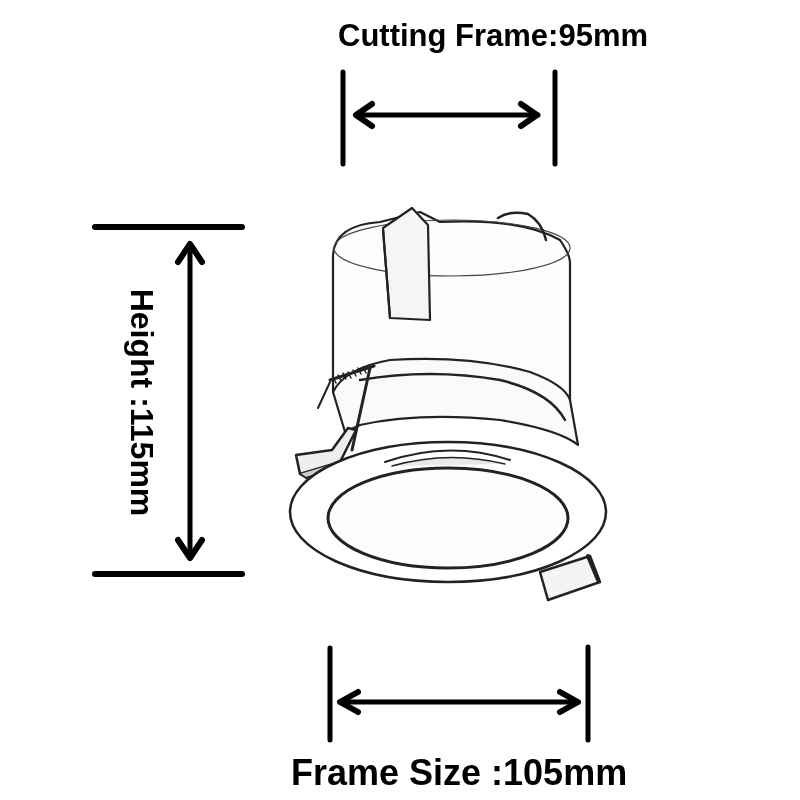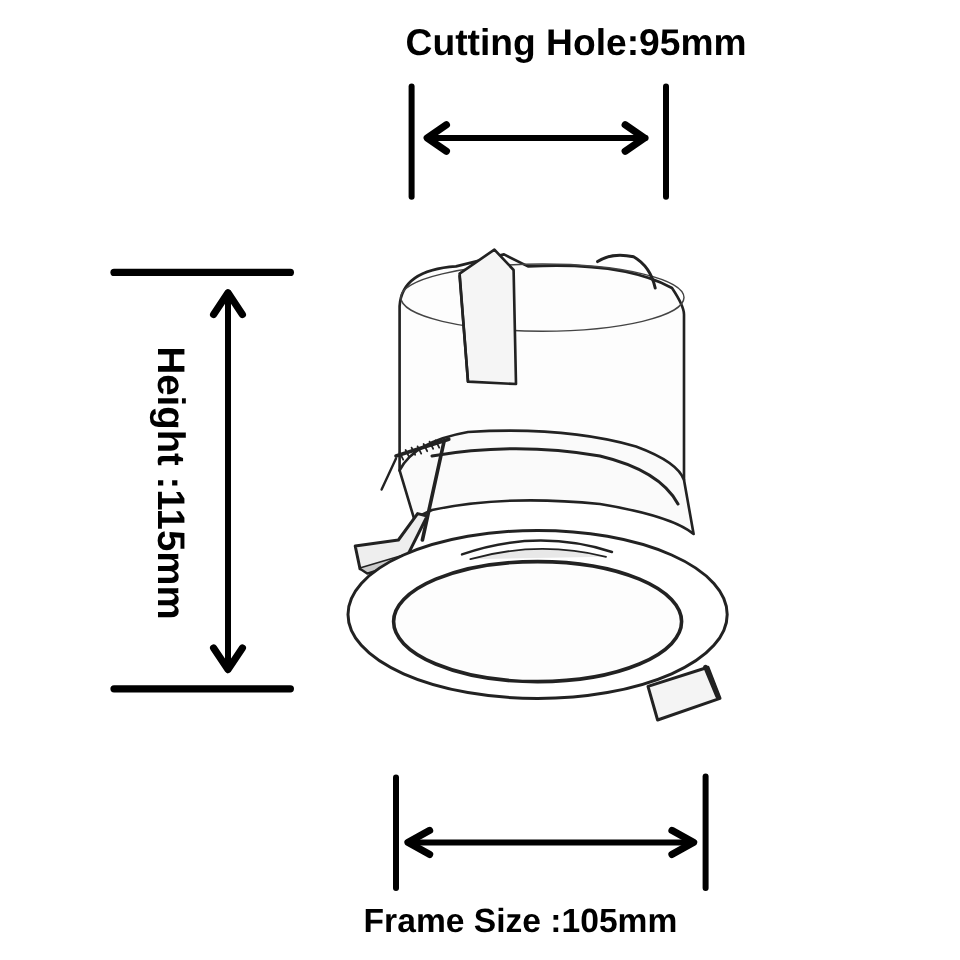--- a/index.html
+++ b/index.html
@@ -1,20 +1,20 @@
 <!DOCTYPE html>
 <html><head>
 <meta charset="utf-8">
 <style>
   html, body { margin:0; padding:0; background:#ffffff; }
   body { width:800px; height:800px; position:relative; overflow:hidden;
          font-family:"Liberation Sans", sans-serif; }
   .label { position:absolute; font-weight:bold; color:#000; white-space:nowrap; }
   #top-label { left:338px; top:18px; font-size:31px; }
-  #bottom-label { left:291px; top:752px; font-size:28px;margin-left:12px; }
+  #bottom-label { left:291px; top:752px; font-size:36px; }
   #height-label { left:150px; top:400px; font-size:32px;
                   transform-origin:center center; }
   svg { position:absolute; left:0; top:0; }
 </style>
 </head>
 <body>
 
 <svg width="800" height="800" viewBox="0 0 800 800">
 
   <g stroke="#000" fill="none" stroke-linecap="round" stroke-linejoin="round">
@@ -67,15 +67,15 @@
 
     <ellipse cx="448" cy="518" rx="120" ry="50" fill="#fdfdfd" stroke-width="3"></ellipse>
     <path d="M385,462 Q448,440 510,460" fill="none" stroke-width="2"></path>
     <path d="M392,466 Q448,450 505,464" fill="#e8e8e8" stroke-width="1.5"></path>
 
     <path d="M540,572 L590,556 L600,582 L548,600 Z" fill="#f4f4f4" stroke-width="2.5"></path>
     <line x1="588" y1="556" x2="598" y2="580" stroke-width="4"></line>
   </g>
 </svg>
 
-<div class="label" id="top-label">Cutting Hole:95mm</div>
+<div class="label" id="top-label">Cutting Frame:95mm</div>
 <div class="label" id="bottom-label">Frame Size :105mm</div>
 <div class="label" id="height-label" style="left: 28px; top: 383.5px; transform: rotate(90deg);">Height :115mm</div>
 
 </body></html>

